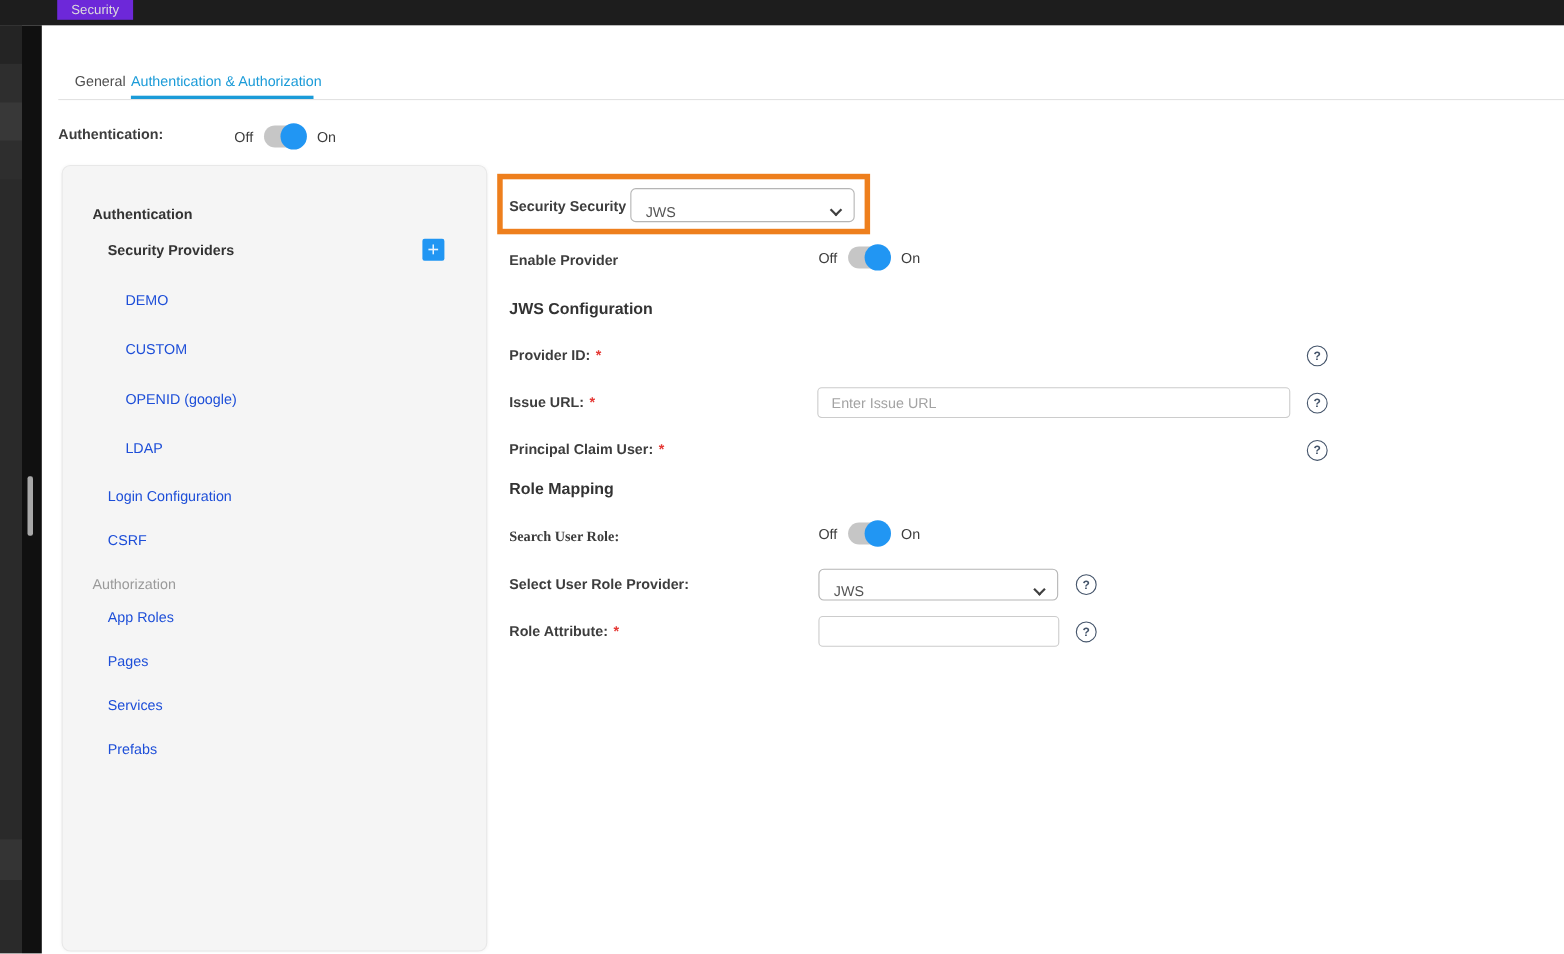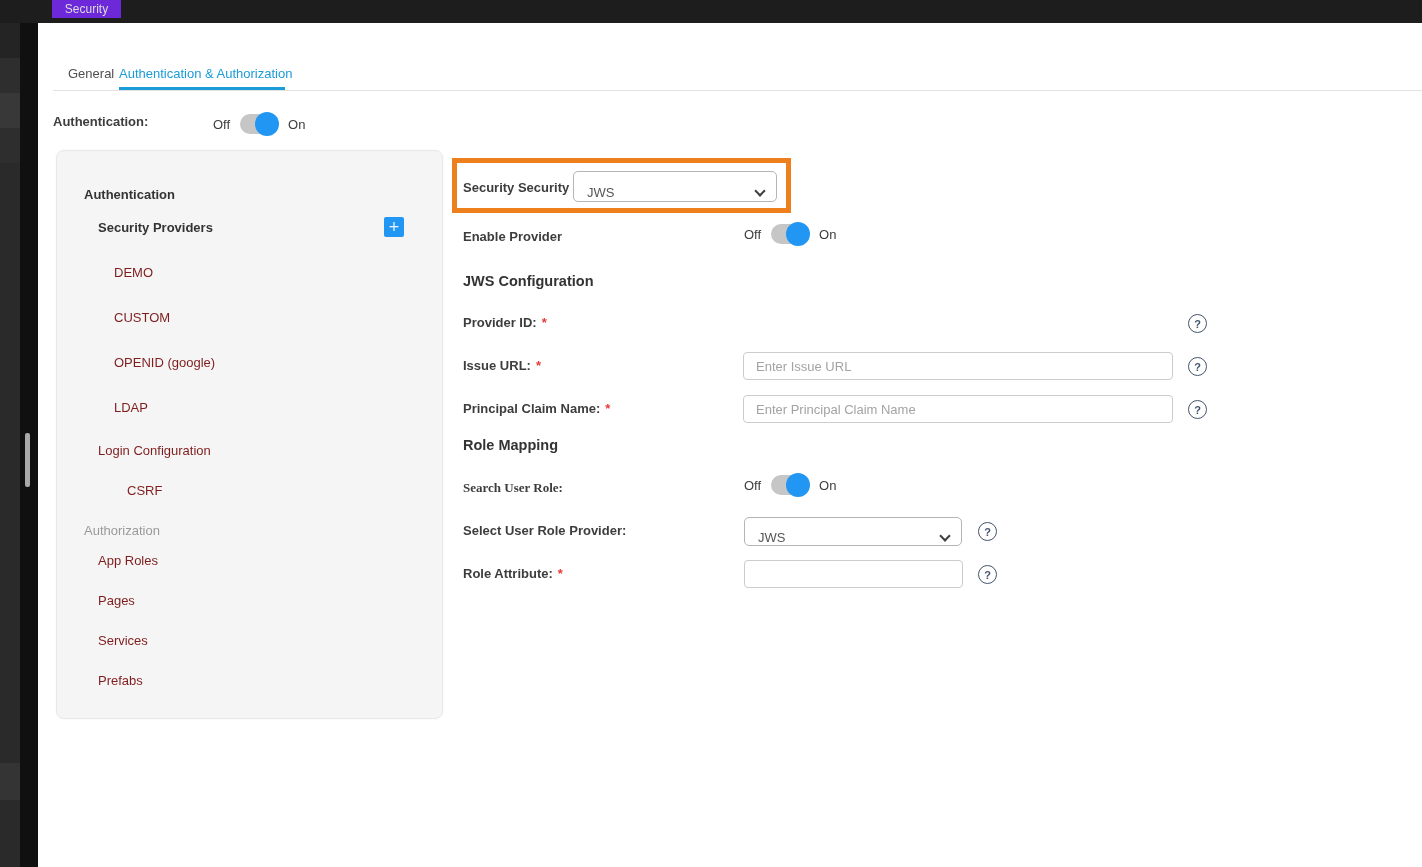--- a/index.html
+++ b/index.html
@@ -25,24 +25,24 @@
   .tab-auth{left:119px;color:var(--tab_blue,#1b9bd8);}
   .tab-underline{position:absolute;left:119px;top:87px;width:166px;height:3px;background:var(--tab_blue,#1b9bd8);}
   .tabs-divider{position:absolute;left:53px;top:90px;width:1369px;height:1px;background:#e2e2e2;}
   
   .toggle{position:absolute;display:flex;align-items:center;gap:10px;height:24px;}
   .t-label{font-size:13px;color:#3d3d3d;}
   .t-track{position:relative;width:38px;height:20px;background:#c6c6c6;border-radius:10px;display:inline-block;}
   .t-knob{position:absolute;right:-1px;top:-2px;width:24px;height:24px;border-radius:50%;background:var(--accent_blue,#2196f3);}
   
   .side-panel{
-    position:absolute;left:56px;top:150px;width:387px;height:569px;background:var(--sidebar_bg,#f5f5f5);
+    position:absolute;left:56px;top:150px;width:387px;height:715px;background:var(--sidebar_bg,#f5f5f5);
     border:1px solid #e8e8e8;border-radius:8px;box-shadow:0 0 3px rgba(0,0,0,0.04);
   }
-  .side-item{position:absolute;font-size:13px;color:#7f1d1d;white-space:nowrap;cursor:default;}
+  .side-item{position:absolute;font-size:13px;color:#1d4ed8;white-space:nowrap;cursor:default;}
   .side-bold{font-weight:700;color:#333;}
   .side-muted{color:#9a9a9a;}
   .plus-btn{
     position:absolute;left:327px;top:66px;width:20px;height:20px;background:var(--accent_blue,#2196f3);
     border-radius:2px;color:#eaf4ff;font-size:18px;font-weight:300;line-height:18px;
     display:flex;align-items:center;justify-content:center;cursor:pointer;
   }
   
   .hl-box{position:absolute;left:452px;top:158px;width:339px;height:55px;border:5px solid var(--highlight_orange,#ee7f1d);}
   .f-label{position:absolute;font-size:13px;font-weight:600;color:#3d3d3d;white-space:nowrap;}
@@ -106,21 +106,21 @@
     <div class="side-item side-bold" style="left:27px;top:36px;">Authentication</div>
     <div class="side-item side-bold" style="left:41px;top:69px;">Security Providers</div>
     <div class="plus-btn">
       <span>+</span>
     </div>
     <div class="side-item" style="left:57px;top:114px;">DEMO</div>
     <div class="side-item" style="left:57px;top:159px;">CUSTOM</div>
     <div class="side-item" style="left:57px;top:204px;">OPENID (google)</div>
     <div class="side-item" style="left:57px;top:249px;">LDAP</div>
     <div class="side-item" style="left:41px;top:292px;">Login Configuration</div>
-    <div class="side-item" style="left:41px;top:332px;margin-left:29px;">CSRF</div>
+    <div class="side-item" style="left:41px;top:332px;">CSRF</div>
     <div class="side-item side-muted" style="left:27px;top:372px;">Authorization</div>
     <div class="side-item" style="left:41px;top:402px;">App Roles</div>
     <div class="side-item" style="left:41px;top:442px;">Pages</div>
     <div class="side-item" style="left:41px;top:482px;">Services</div>
     <div class="side-item" style="left:41px;top:522px;">Prefabs</div>
   </div>
 
   <div class="hl-box"></div>
 
   <div class="f-label" style="left:463px;top:180px;">Security Security</div>
@@ -145,23 +145,22 @@
   </div>
   <div class="help" style="left:1188px;top:314px;"></div>
 
   <div class="f-label" style="left:463px;top:358px;">
     <span>Issue URL:</span><span class="req">*</span>
   </div>
   <input class="text-input" style="left: 743px; top: 352px; width: 430px; height: 28px;" type="text" placeholder="Enter Issue URL">
   <div class="help" style="left:1188px;top:357px;"></div>
 
   <div class="f-label" style="left:463px;top:401px;">
-    <span>Principal Claim Name:</span><span class="req">*</span>
+    <span>Principal Claim User:</span><span class="req">*</span>
   </div>
-  <input class="text-input" style="left: 743px; top: 395px; width: 430px; height: 28px;" type="text" placeholder="Enter Principal Claim Name">
   <div class="help" style="left:1188px;top:400px;"></div>
 
   <div class="f-heading" style="left:463px;top:437px;">Role Mapping</div>
 
   <div class="f-label" style="left:463px;top:480px;font-family:Liberation Serif, serif;">Search User Role:</div>
   <div class="toggle" style="left:744px;top:473px;">
     <span class="t-label">Off</span>
     <span class="t-track">
       <span class="t-knob"></span>
     </span>

